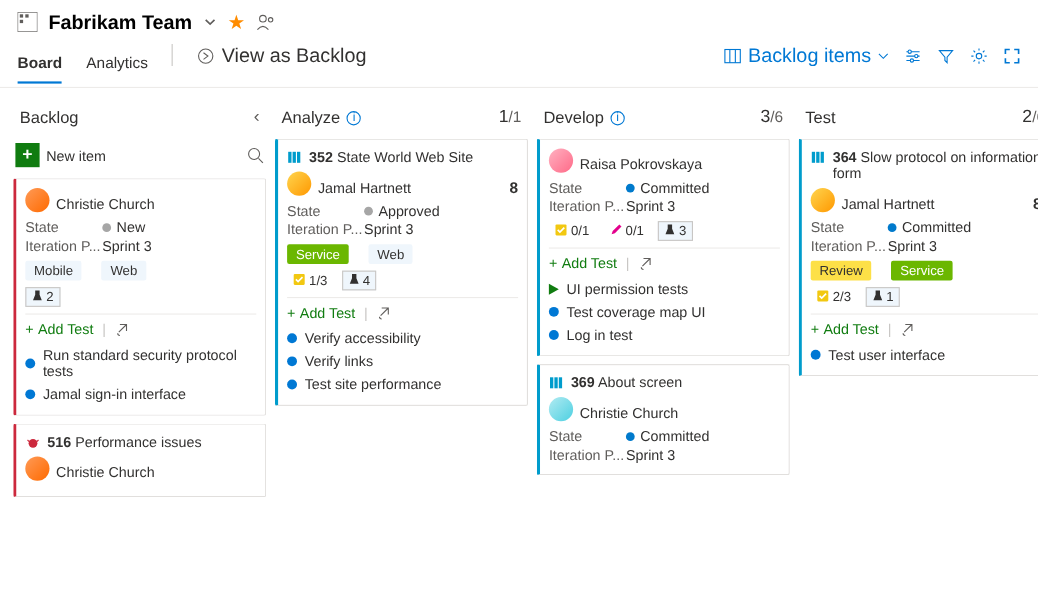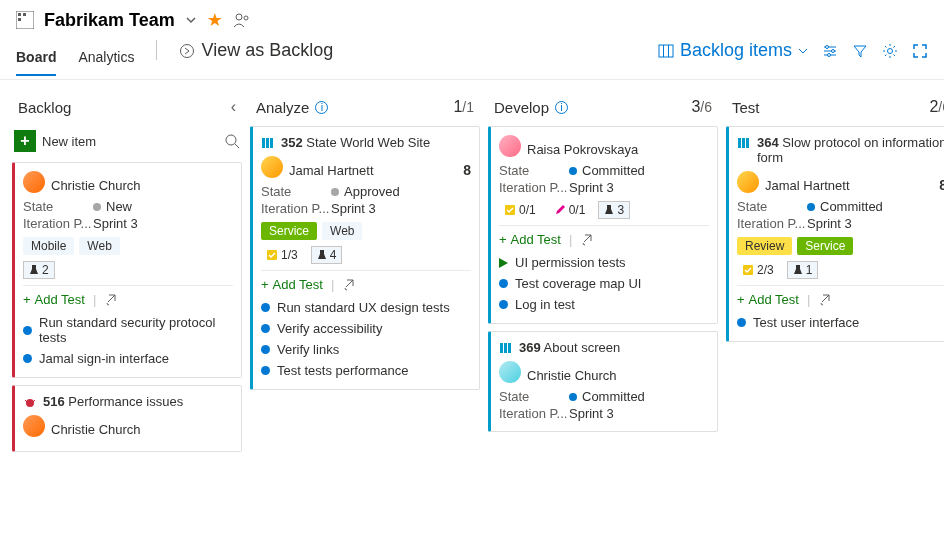--- a/index.html
+++ b/index.html
@@ -46,27 +46,27 @@
 .av2 { background: linear-gradient(135deg,#ffd54f,#ff9800); }
 .av3 { background: linear-gradient(135deg,#ffb1c1,#ff6a88); }
 .av4 { background: linear-gradient(135deg,#b2ebf2,#4dd0e1); }
 .field-row { display: flex; font-size: 13px; color: #605e5c; margin-bottom: 2px; }
 .field-label { width: 70px; overflow: hidden; text-overflow: ellipsis; white-space: nowrap; }
 .field-val { display: flex; align-items: center; gap: 5px; color: #323130; }
 .state-dot { width: 8px; height: 8px; border-radius: 50%; }
 .dot-new { background: #a6a6a6; }
 .dot-approved { background: #a6a6a6; }
 .dot-committed { background: #007acc; }
-.tags-row { display: flex; gap: 5px; margin: 6px 0; flex-wrap: wrap; }
+.tags-row { display: flex; gap: 18px; margin: 6px 0; flex-wrap: wrap; }
 .tag { padding: 2px 8px; font-size: 12px; border-radius: 2px; }
 .tag-default { background: #eff6fc; color: #323130; }
 .tag-green { background: #6bb700; color: #fff; }
 .tag-yellow { background: #fde047; color: #323130; }
 .counters-row { display: flex; gap: 8px; margin: 6px 0; align-items: center; }
-.counter { display: flex; align-items: center; gap: 3px; padding: 1px 5px; font-size: 12px; background: #fff; }
+.counter { display: flex; gap: 3px; padding: 1px 5px; font-size: 12px; background: #fff; }
 .counter.boxed { border: 1px solid #c8c6c4; background:#eff6fc; }
 .ico-clip { color: #f2c811; }
 .ico-flask { color: #323130; }
 .ico-pencil { color: #e3008c; }
 .tests-section { border-top: 1px solid #edebe9; margin-top: 6px; padding-top: 6px; }
 .addtest-row { display: flex; align-items: center; gap: 8px; margin-bottom: 5px; }
 .addtest-btn { display: flex; align-items: center; gap: 4px; color: #107c10; cursor: pointer; font-size: 13px; }
 .inline-divider { color: #c8c6c4; }
 .open-icon { color: #605e5c; cursor: pointer; }
 .test-item { display: flex; align-items: center; gap: 7px; padding: 3px 0; font-size: 13px; }
@@ -318,33 +318,29 @@
           <span class="inline-divider">|</span>
           <span class="open-icon">
               <svg width="14" height="14" viewBox="0 0 14 14">
                 <path d="M5 2 L11 2 L11 8 M11 2 L4 9" fill="none" stroke="#605e5c"></path>
                 <path d="M3 10 Q3 12 5 12" fill="none" stroke="#605e5c"></path>
               </svg>
             </span>
         </div>
         <div class="test-item">
             <span class="bullet"></span>
-            <span>Run standard UX design tests</span>
-          </div>
-        <div class="test-item">
-            <span class="bullet"></span>
             <span>Verify accessibility</span>
           </div>
         <div class="test-item">
             <span class="bullet"></span>
             <span>Verify links</span>
           </div>
         <div class="test-item">
             <span class="bullet"></span>
-            <span>Test tests performance</span>
+            <span>Test site performance</span>
           </div>
       </div>
     </div>
   </div>
 
   <div class="col">
     <div class="col-head">
       <span class="col-title">Develop</span>
       <span class="info-icon">i</span>
       <span class="col-count"><span class="cur">3</span><span>/6</span></span>

